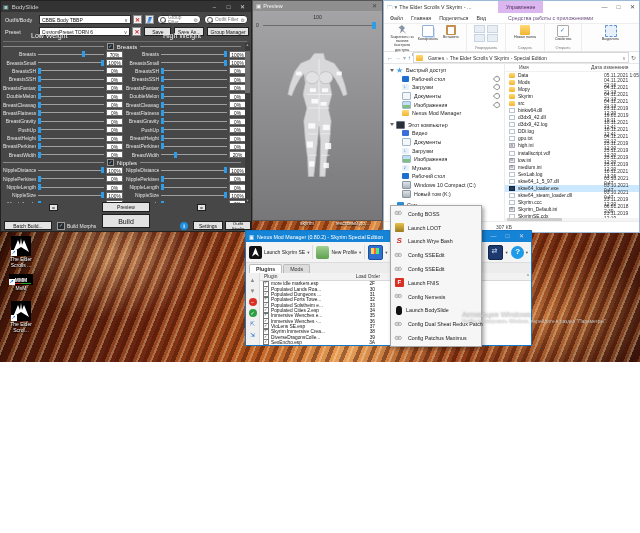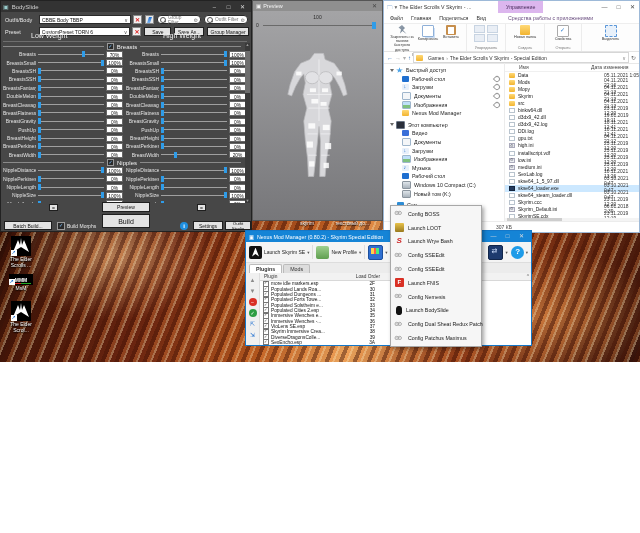--- a/index.html
+++ b/index.html
@@ -1184,20 +1184,24 @@
           <span class="mlabel">Config Dual Sheat Redux Patch</span>
         </div>
 
         <div class="mitem">
           <span class="mi mi-gears"></span>
           <span class="mlabel">Config Patchus Maximus</span>
         </div>
       </div>
   </div>
 
+  <div id="watermark" class="abs">
+    <div class="l1">Активация Windows</div>
+    <div class="l2">Чтобы активировать Windows, перейдите в раздел "Параметры".</div>
+  </div>
 
   <div id="taskbar">
     <div class="tb-left">
 
         <span class="ti tb-start" title="start"></span>
 
         <span class="ti tb-view" title="task-view"></span>
 
         <span class="ti tb-cortana" title="cortana"></span>
 

